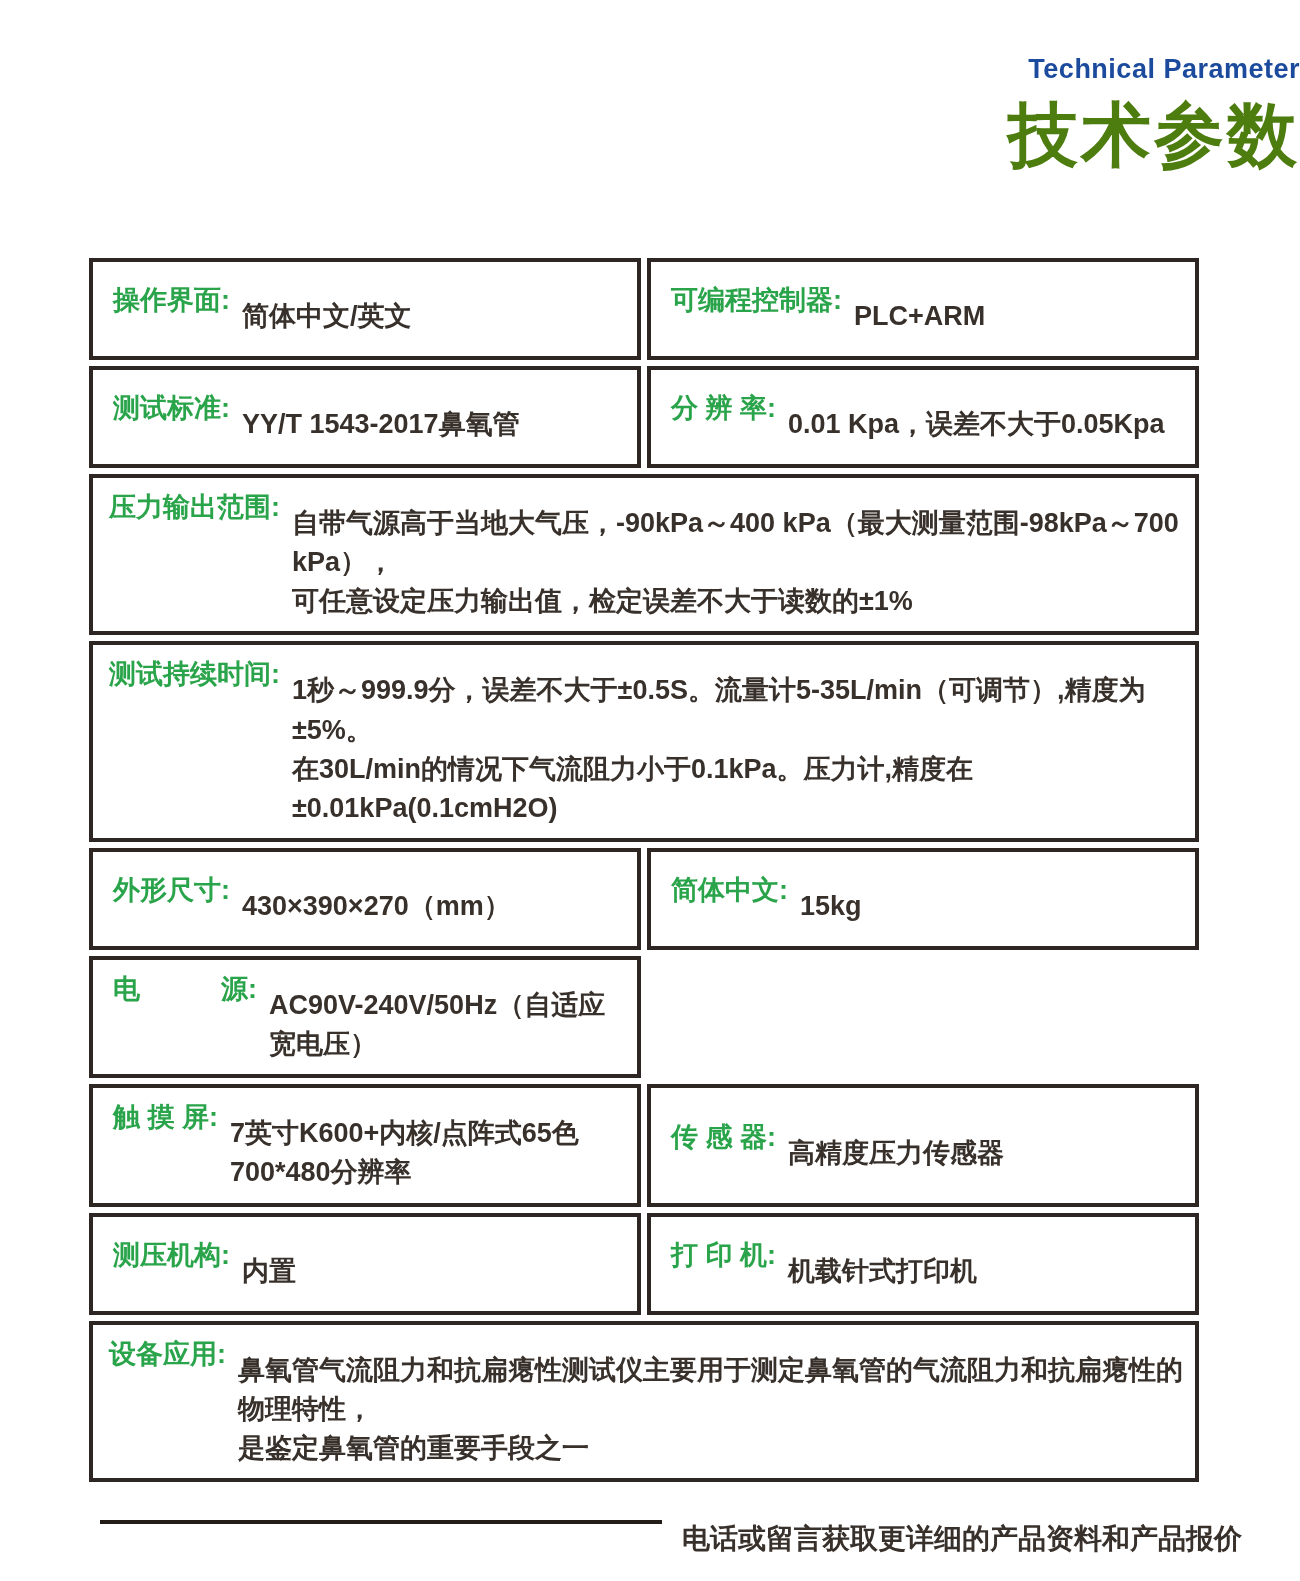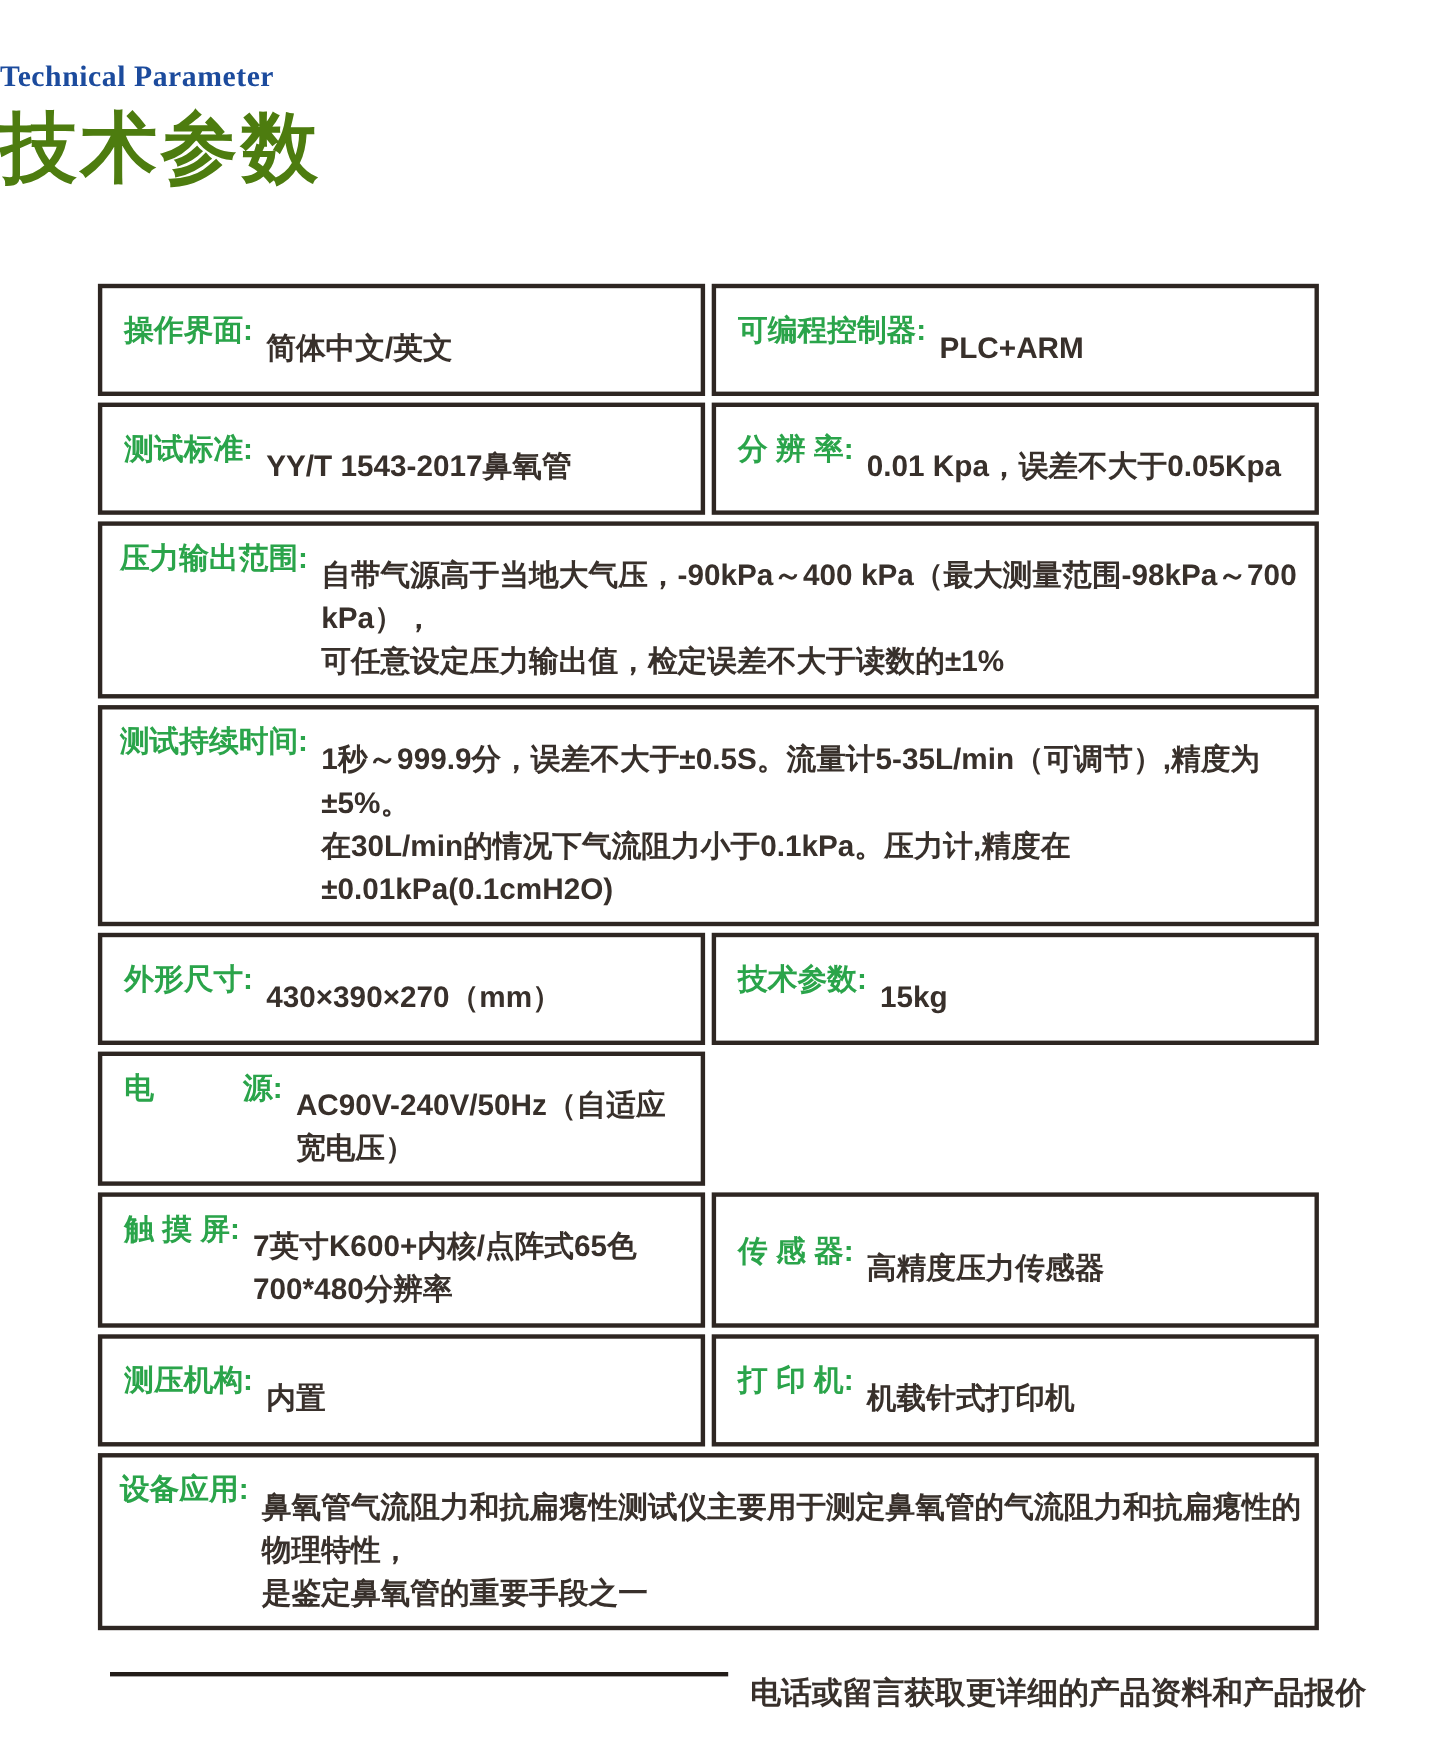--- a/index.html
+++ b/index.html
@@ -2,21 +2,21 @@
 <html><head>
 <meta charset="utf-8">
 <style>
   * { margin:0; padding:0; box-sizing:border-box; }
   html,body {
     width:1300px; height:1581px;
     background:#ffffff;
     font-family:"Liberation Sans", sans-serif;
     overflow:hidden;
   }
-  .header { text-align:left; padding-top:56px;font-family:Liberation Serif, serif; }
+  .header { text-align:right; padding-top:56px; }
   .header-en {
     color:#1c4b9d; font-size:27px; font-weight:bold;
     letter-spacing:0.5px; line-height:1;
   }
   .header-zh {
     color:#4d7c0f; font-size:70px; font-weight:bold;
     letter-spacing:3px; line-height:1.1; margin-top:14px;
   }
   .spec-table {
     width:1122px; margin:84px auto 0 auto;
@@ -134,21 +134,21 @@
       <div class="cell half">
         <div class="content">
           <span class="label">外形尺寸:</span>
           <div class="val">
             <div>430×390×270（mm）</div>
           </div>
         </div>
       </div>
       <div class="cell half">
         <div class="content">
-          <span class="label">技术参数:</span>
+          <span class="label">简体中文:</span>
           <div class="val">
             <div>15kg</div>
           </div>
         </div>
       </div>
     </div>
 
     <div class="row">
       <div class="cell half">
         <div class="content">

